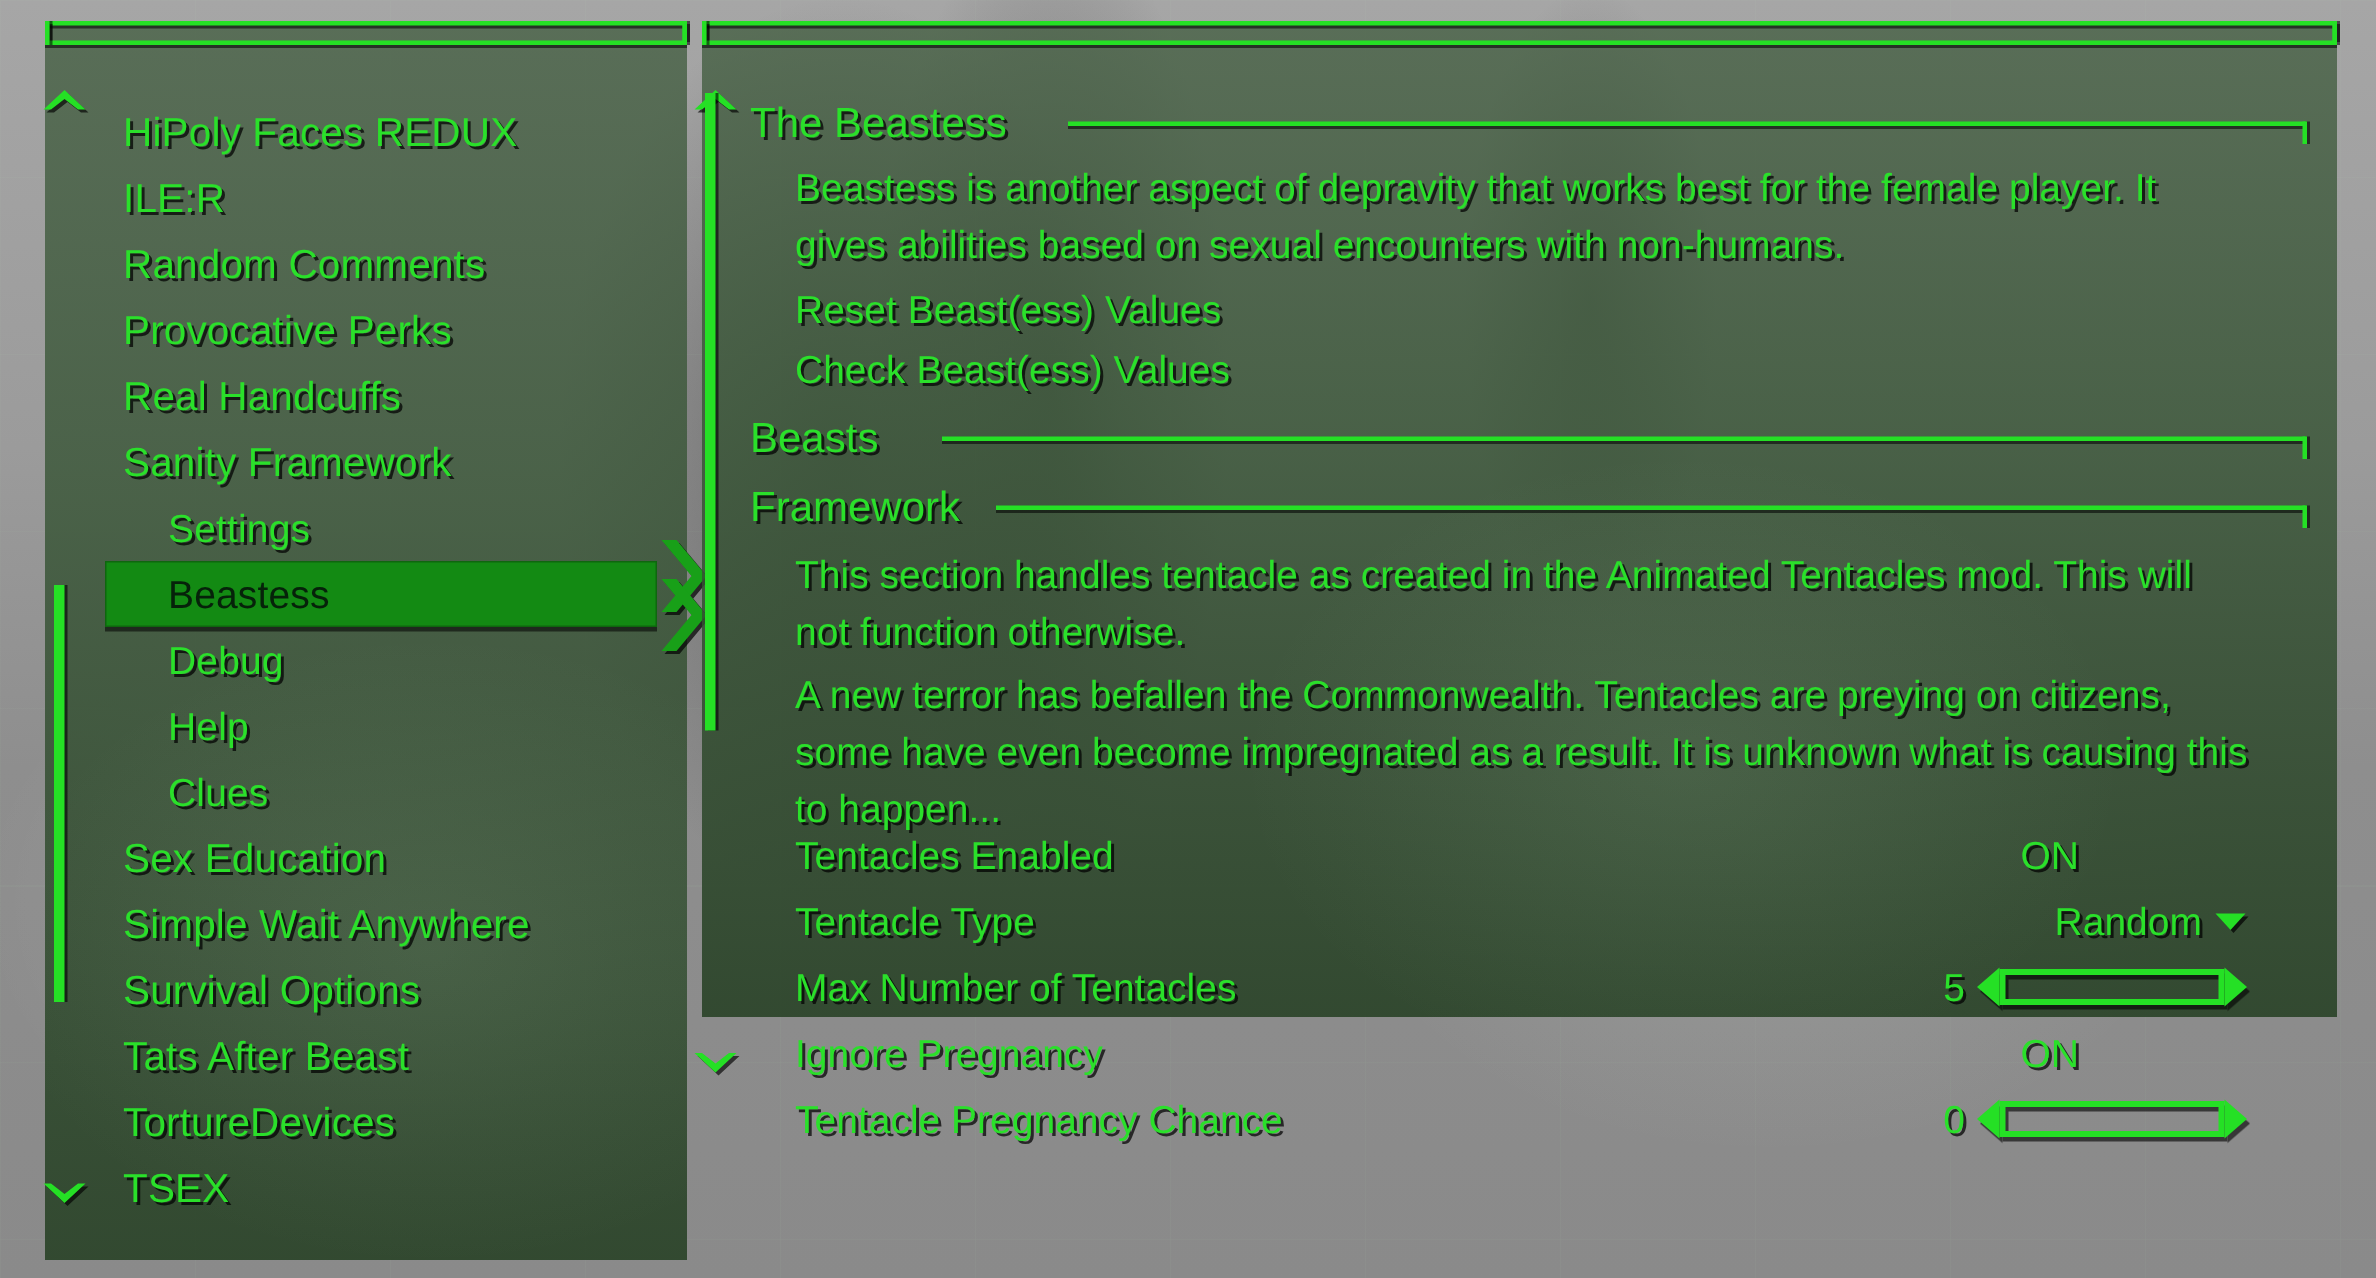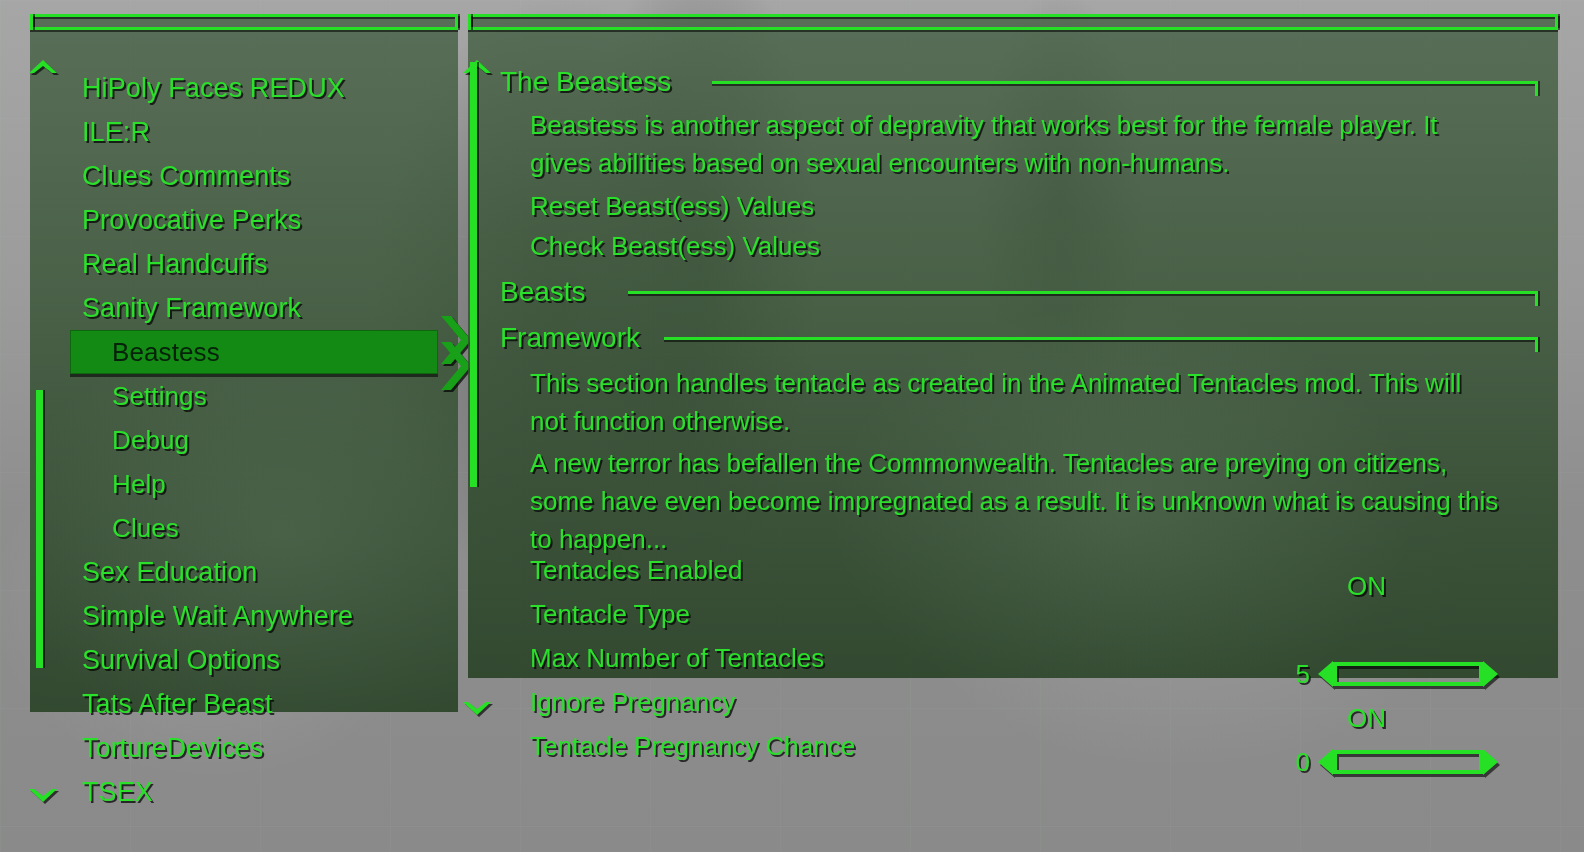--- a/index.html
+++ b/index.html
@@ -26,21 +26,21 @@
       repeating-linear-gradient(to bottom, rgba(190,255,190,.10) 0 1px, transparent 1px 118px);
   }
 
   
   .panel{
     position:absolute;
     background:
       radial-gradient(ellipse 420px 300px at 60% 75%, rgba(180,215,180,.10), rgba(0,0,0,0) 70%),
       linear-gradient(180deg, rgba(70,96,68,.80) 0%, rgba(58,86,56,.84) 40%, rgba(38,64,36,.88) 100%);
   }
-  #left-panel{ left:30px; top:14px; width:428px; height:698px; }
+  #left-panel{ left:30px; top:14px; width:428px; height:826px; }
   #right-panel{ left:468px; top:14px; width:1090px; height:664px; }
 
   
   .brk{ position:absolute; left:0; right:0; height:16px; pointer-events:none; }
   .brk .bar{ position:absolute; left:0; right:0; height:3px; background:#25e025;
              box-shadow:0 2px 0 rgba(0,0,0,.55); }
   .brk .tk{ position:absolute; width:3px; height:14px; background:#25e025;
             box-shadow:2px 0 0 rgba(0,0,0,.55); }
   .brk.top .bar{ top:0; }
   .brk.top .tk{ top:0; }
@@ -99,21 +99,21 @@
   }
 
   
   #opt-rows{ position:absolute; left:62px; right:60px; top:534px; }
   .row{ position:relative; height:44px; }
   .row .name{
     color:#2ae02a; font-size:26px; line-height:44px;
     text-shadow:2px 2px 0 rgba(0,0,0,.72); white-space:nowrap;
   }
   .row .val{
-    position:absolute; right:0; top:16px; line-height:44px;
+    position:absolute; right:0; top:0; line-height:44px;
     color:#2ae02a; font-size:26px; text-shadow:2px 2px 0 rgba(0,0,0,.72);
     display:flex; align-items:center; gap:8px;
   }
   .row .val.center{ right:112px; }
   .caret{ width:22px; height:14px; display:inline-block; }
   .caret svg{ width:100%; height:100%; display:block;
               filter:drop-shadow(2px 2px 0 rgba(0,0,0,.7)); }
 
   .slider{ display:flex; align-items:center; gap:9px; }
   .slider .num{ min-width:16px; text-align:right; }
@@ -154,31 +154,31 @@
       <svg viewBox="0 0 34 20">
           <path d="M3 3 L17 16 L31 3 L26 3 L17 10 L8 3 Z" fill="#25e025"></path>
         </svg>
     </div>
 
     <div class="rail" id="left-rail" style="left:6px; top:376px; height:278px;"></div>
 
     <div id="left-list">
         <div class="li"><span>HiPoly Faces REDUX</span></div>
         <div class="li"><span>ILE:R</span></div>
-        <div class="li"><span>Clues Comments</span></div>
+        <div class="li"><span>Random Comments</span></div>
         <div class="li"><span>Provocative Perks</span></div>
         <div class="li"><span>Real Handcuffs</span></div>
         <div class="li"><span>Sanity Framework</span></div>
+        <div class="li sub"><span>Settings</span></div>
         <div class="li sub selected"><span>Beastess</span><span class="dblchev">
             <svg viewBox="0 0 48 80">
               <path d="M6 4 L26 28 L6 52 L16 52 L36 28 L16 4 Z" fill="#18a018"></path>
               <path d="M6 30 L26 54 L6 78 L16 78 L36 54 L16 30 Z" fill="#18a018"></path>
             </svg>
           </span></div>
-        <div class="li sub"><span>Settings</span></div>
         <div class="li sub"><span>Debug</span></div>
         <div class="li sub"><span>Help</span></div>
         <div class="li sub"><span>Clues</span></div>
         <div class="li"><span>Sex Education</span></div>
         <div class="li"><span>Simple Wait Anywhere</span></div>
         <div class="li"><span>Survival Options</span></div>
         <div class="li"><span>Tats After Beast</span></div>
         <div class="li"><span>TortureDevices</span></div>
         <div class="li"><span>TSEX</span></div>
       </div>
@@ -239,20 +239,28 @@
 
     <div id="opt-rows">
         <div class="row">
           <div class="name">Tentacles Enabled</div>
           <div class="val center">
             <span>ON</span>
           </div>
         </div>
         <div class="row">
           <div class="name">Tentacle Type</div>
+          <div class="val">
+            <span>Random</span>
+            <span class="caret">
+              <svg viewBox="0 0 22 14">
+                <path d="M1 2 L21 2 L11 13 Z" fill="#25e025"></path>
+              </svg>
+            </span>
+          </div>
         </div>
         <div class="row">
           <div class="name">Max Number of Tentacles</div>
           <div class="val slider">
             <span class="num">5</span>
             <span class="sl-wrap">
               <span class="sl-arrow left"></span>
               <span class="sl-track"></span>
               <span class="sl-arrow right"></span>
             </span>

